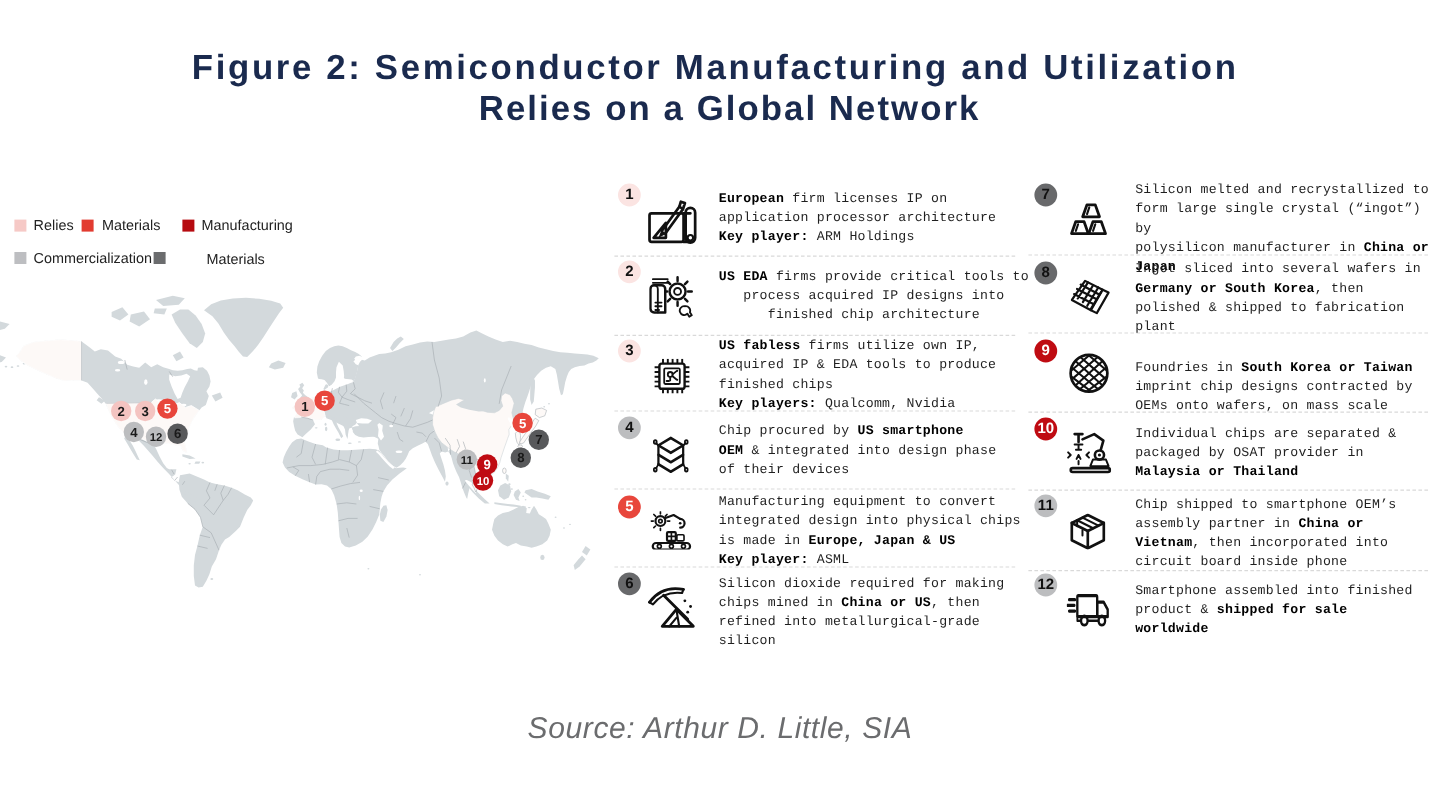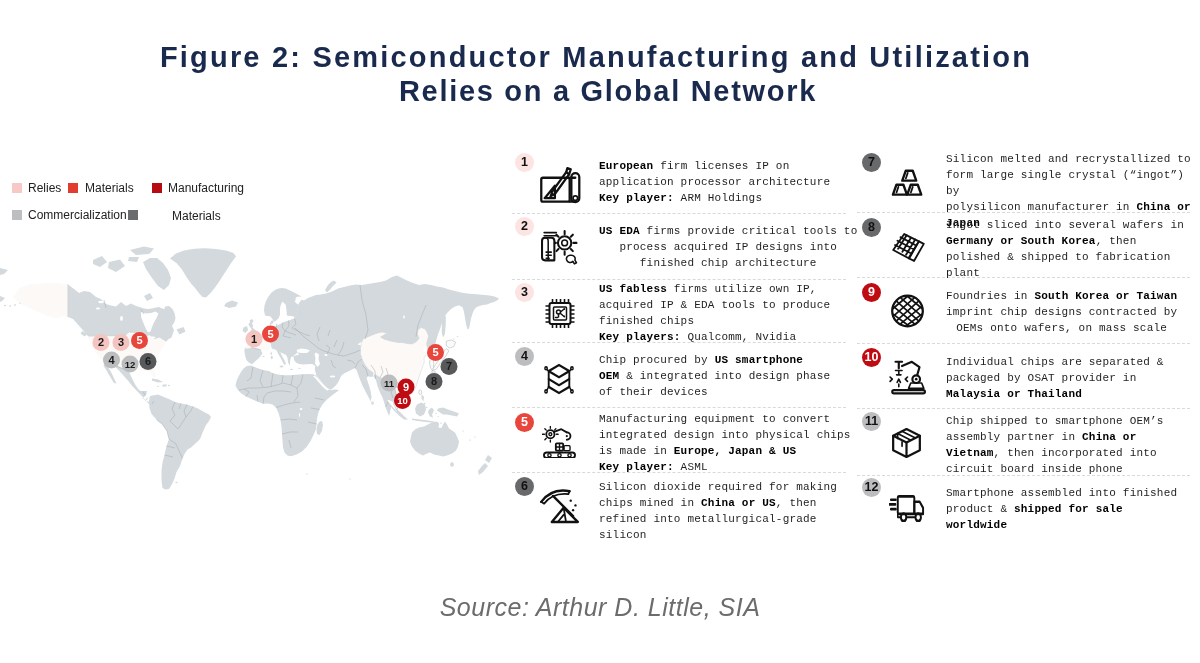--- a/index.html
+++ b/index.html
@@ -211,21 +211,21 @@
 <div class="abs badge dgray" style="left:515px;top:477px;">6</div>
 <div class="abs item-text" style="left:599px;top:479px;">Silicon dioxide required for making<br>chips mined in <b>China or US</b>, then<br>refined into metallurgical-grade<br>silicon</div>
 
 <div class="abs badge dgray" style="left:862px;top:153px;">7</div>
 <div class="abs item-text" style="left:946px;top:151px;">Silicon melted and recrystallized to<br>form large single crystal (“ingot”) by<br>polysilicon manufacturer in <b>China or</b><br><b>Japan</b></div>
 
 <div class="abs badge dgray" style="left:862px;top:218px;">8</div>
 <div class="abs item-text" style="left:946px;top:217px;">Ingot sliced into several wafers in<br><b>Germany or South Korea</b>, then<br>polished &amp; shipped to fabrication<br>plant</div>
 
 <div class="abs badge dred" style="left:862px;top:283px;">9</div>
-<div class="abs item-text" style="left:946px;top:288px;text-align:center;">Foundries in <b>South Korea or Taiwan</b><br>imprint chip designs contracted by<br>OEMs onto wafers, on mass scale</div>
+<div class="abs item-text" style="left:946px;top:299px;">Foundries in <b>South Korea or Taiwan</b><br>imprint chip designs contracted by<br>OEMs onto wafers, on mass scale</div>
 
 <div class="abs badge dred" style="left:862px;top:348px;">10</div>
 <div class="abs item-text" style="left:946px;top:354px;">Individual chips are separated &amp;<br>packaged by OSAT provider in<br><b>Malaysia or Thailand</b></div>
 
 <div class="abs badge lgray" style="left:862px;top:412px;">11</div>
 <div class="abs item-text" style="left:946px;top:413px;">Chip shipped to smartphone OEM’s<br>assembly partner in <b>China or</b><br><b>Vietnam</b>, then incorporated into<br>circuit board inside phone</div>
 
 <div class="abs badge lgray" style="left:862px;top:478px;">12</div>
 <div class="abs item-text" style="left:946px;top:485px;">Smartphone assembled into finished<br>product &amp; <b>shipped for sale</b><br><b>worldwide</b></div>
 

